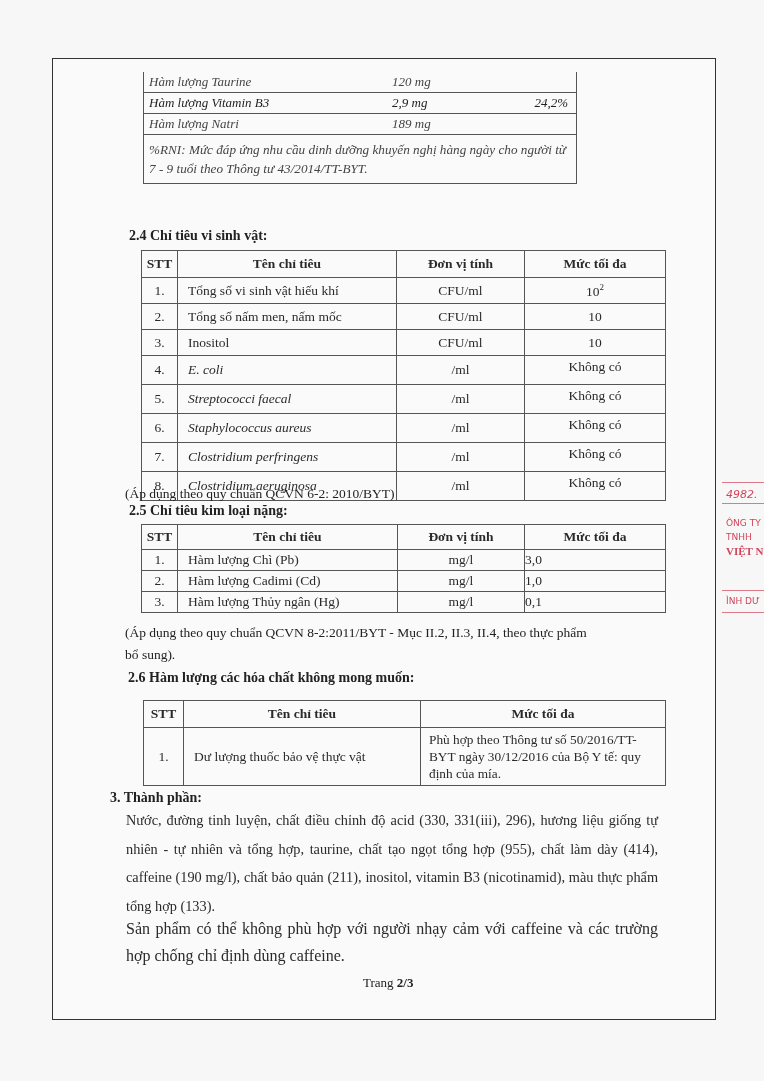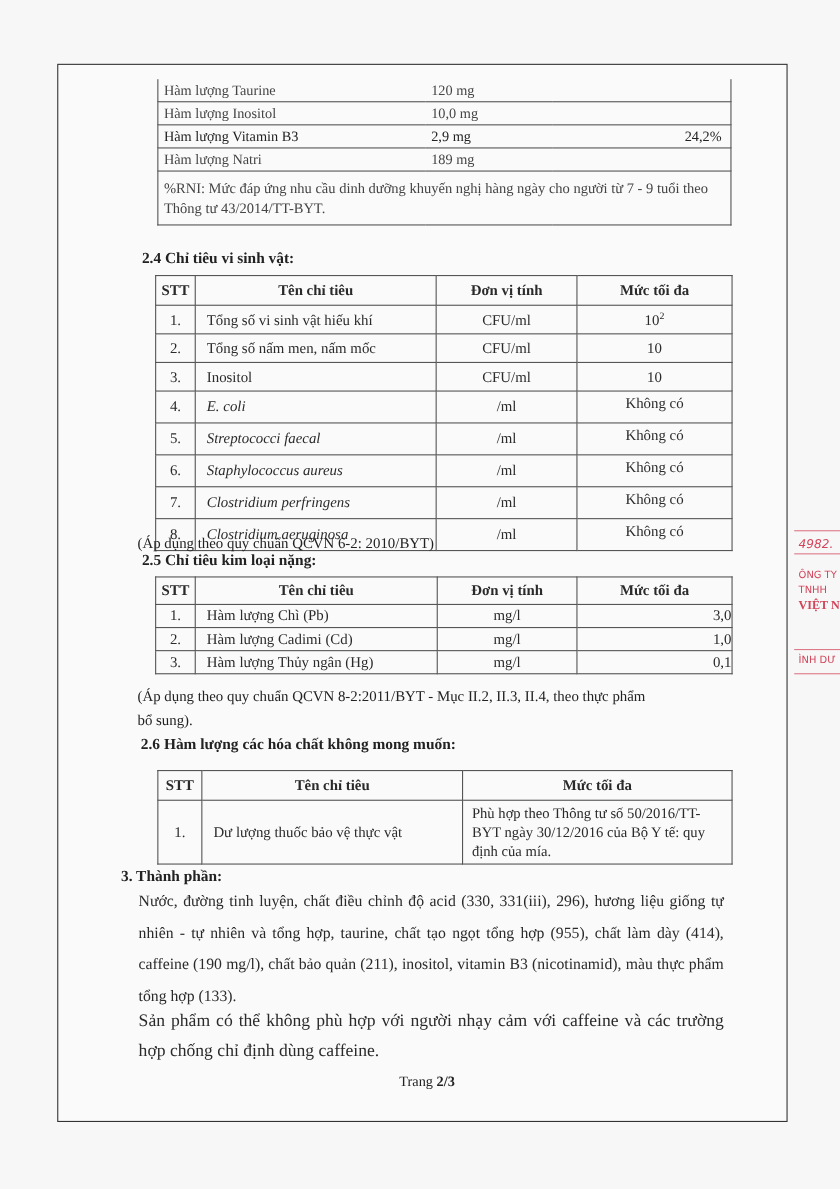--- a/index.html
+++ b/index.html
@@ -12,21 +12,21 @@
   .frame {
     position:absolute; left:52px; top:58px; width:664px; height:962px;
     border:1.5px solid #333; box-sizing:border-box; background:#fafafa;
   }
   .abs { position:absolute; }
   table { border-collapse:collapse; position:absolute; font-family:"Liberation Serif","DejaVu Serif",serif; }
   td, th { border:1px solid #555; padding:0; font-size:13.5px; color:#2a2a2a; }
   th { font-weight:bold; text-align:center; }
 
   
-  #nutr { left:143px; top:72px; width:522px; }
+  #nutr { left:143px; top:72px; width:434px;font-style:italic; }
   #nutr td { height:20px; font-size:13px; padding-left:5px; color:#444; }
   #nutr td.c1 { width:238px; border-right:none; }
   #nutr td.c2 { width:110px; border-left:none; border-right:none; }
   #nutr td.c3 { border-left:none; text-align:right; padding-right:8px; }
   #nutr tr:first-child td { border-top:none; }
   #nutr td.note { height:44px; line-height:19px; padding:2px 5px; font-size:13.2px; }
 
   .h { font-weight:bold; font-size:14px; color:#222; }
 
   #micro { left:141px; top:250px; width:525px; }
@@ -38,21 +38,21 @@
   #micro .max { text-align:center; vertical-align:top; padding-top:3px; }
   #micro .max.mid { vertical-align:middle; padding-top:0; }
   #micro .it { font-style:italic; }
 
   #metal { left:141px; top:524px; width:525px; }
   #metal th { height:24px; }
   #metal td { height:20px; }
   #metal .stt { width:35px; text-align:center; }
   #metal .name { width:209px; padding-left:10px; }
   #metal .unit { width:126px; text-align:center; }
-  #metal .max { text-align:right;margin-left:32px; }
+  #metal .max { text-align:left;margin-left:32px; }
 
   #chem { left:143px; top:700px; width:523px; }
   #chem th { height:26px; }
   #chem .stt { width:39px; text-align:center; }
   #chem .name { width:226px; padding-left:10px; }
   #chem .max { padding:3px 8px; line-height:17px; font-size:13.3px; }
   #chem td { height:50px; }
 
   .para { font-size:14.3px; line-height:28.5px; text-align:justify; color:#2a2a2a; }
   .para2 { font-size:16px; line-height:27px; text-align:justify; color:#2a2a2a; }
@@ -64,25 +64,20 @@
 </head>
 <body>
 
 <div class="frame"></div>
 
 <table id="nutr">
   <tbody>
       <tr>
     <td class="c1">Hàm lượng Taurine</td>
     <td class="c2">120 mg</td>
-    <td class="c3"></td>
-  </tr>
-  <tr>
-    <td class="c1">Hàm lượng Inositol</td>
-    <td class="c2">10,0 mg</td>
     <td class="c3"></td>
   </tr>
   <tr>
     <td class="c1" style="color:#222">Hàm lượng Vitamin B3</td>
     <td class="c2" style="color:#222">2,9 mg</td>
     <td class="c3" style="color:#222">24,2%</td>
   </tr>
   <tr>
     <td class="c1">Hàm lượng Natri</td>
     <td class="c2">189 mg</td>

